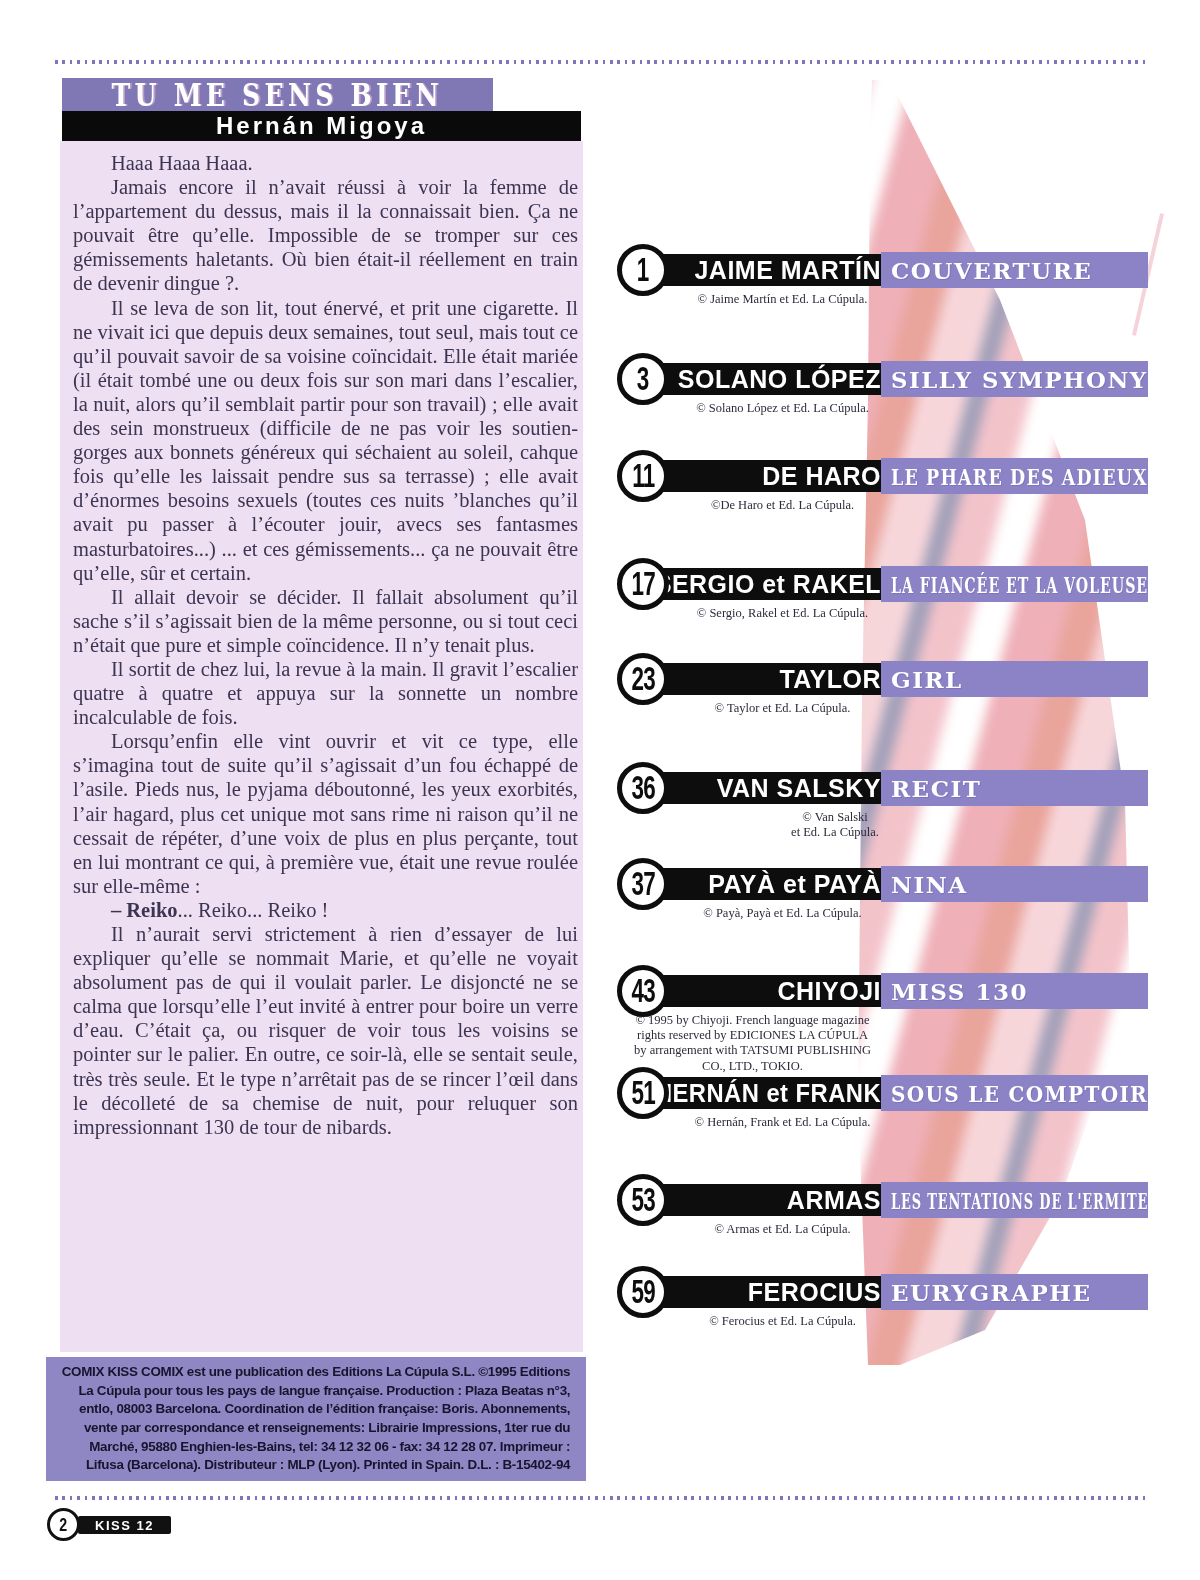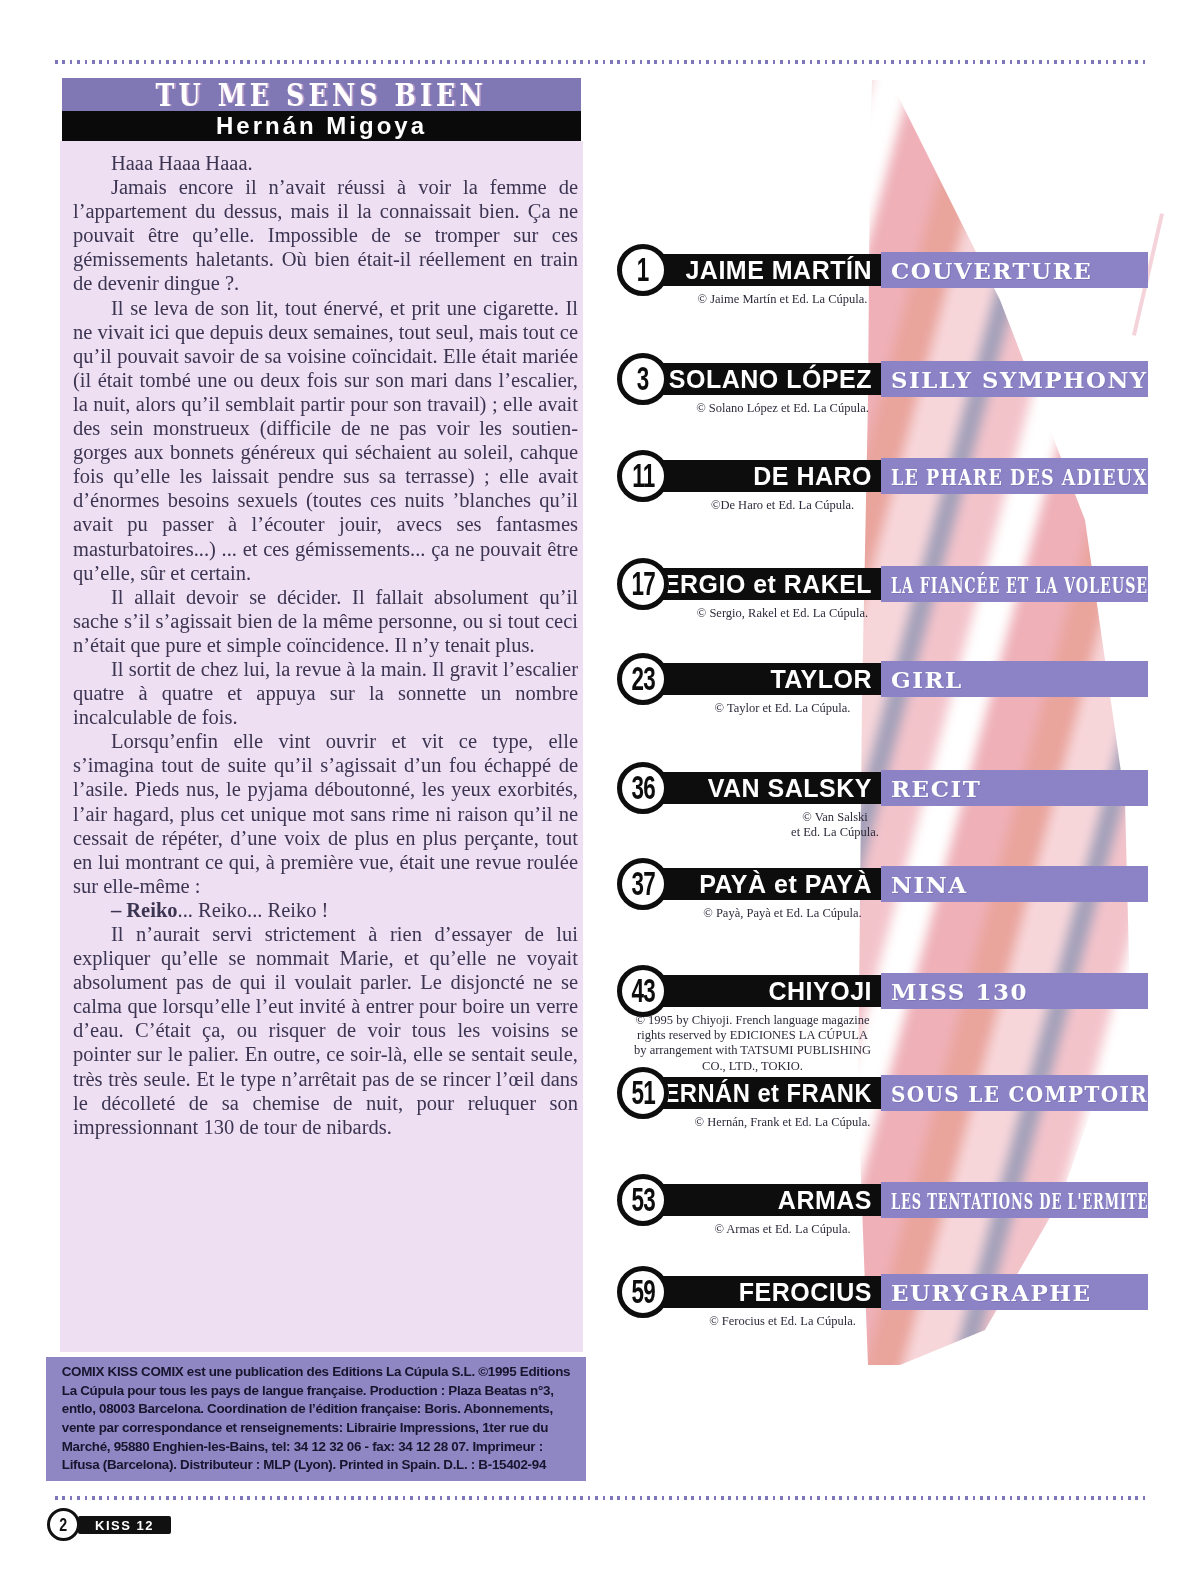--- a/index.html
+++ b/index.html
@@ -27,51 +27,51 @@
         #f3c3ca 20px 62px,
         #ffffff 62px 100px,
         #efb0b8 100px 152px,
         #e9a49c 152px 188px,
         #f7d6da 188px 236px),
       #f5c9cf; }
   .pink-streak { position:absolute; left:1146px; top:212px; width:4px; height:125px;
     transform:rotate(13deg); background:#f3c8d1; opacity:.8; z-index:0; }
 
   
-  .header-title { position:absolute; left:62px; top:78px; width:519px; height:33px;
+  .header-title { position:absolute; left:62px; top:78px; width:431px; height:33px;
     background:#7f78b4; display:flex; align-items:center; justify-content:center; z-index:2; }
   .header-title span { font-family:"DejaVu Serif", serif; font-weight:bold; color:#ffffff;
     font-size:30px; letter-spacing:5px; white-space:nowrap; transform:scale(0.84,1.06);
     text-shadow:2px 0 0 rgba(236,186,216,0.55); }
   .header-author { position:absolute; left:62px; top:111px; width:519px; height:30px;
     background:#0a0a0a; display:flex; align-items:center; justify-content:center; z-index:2; }
   .header-author span { font-family:"Liberation Sans", sans-serif; font-weight:bold;
     color:#ffffff; font-size:24px; letter-spacing:3px; white-space:nowrap; }
 
   .story-panel { position:absolute; left:60px; top:141px; width:523px; height:1211px;
     background:#eedff2; box-sizing:border-box; padding:10px 5px 0 13px; overflow:hidden;
     color:#3c3552; font-size:20.5px; line-height:24.1px; text-align:justify; z-index:1; }
   .story-panel p { margin:0; text-indent:1.85em; }
 
   .imprint { position:absolute; left:46px; top:1357px; width:540px; height:124px;
     background:#8f87c3; z-index:1; display:flex; align-items:center; justify-content:center;
     box-sizing:border-box; padding:4px 8px; }
   .imprint div { font-family:"Liberation Sans", sans-serif; font-weight:bold;
     color:#18142e; font-size:13.4px; line-height:18.6px; letter-spacing:-0.3px;
-    text-align:left; white-space:pre-line; }
+    text-align:right; white-space:pre-line; }
 
   
   .toc-row { position:absolute; left:0; width:1200px; height:0; z-index:2; }
   .num-circle { position:absolute; left:617px; top:-10px; width:52px; height:52px;
     box-sizing:border-box; border:5px solid #0d0d0d; border-radius:50%; background:#ffffff;
     display:flex; align-items:center; justify-content:center; z-index:3; }
   .num { font-family:"Liberation Sans", sans-serif; font-weight:bold; font-size:33px;
     color:#0d0d0d; letter-spacing:-1px; transform:scaleX(0.68); }
   .author-band { position:absolute; left:646px; top:0; width:235px; height:32px;
-    background:#0d0d0d; box-sizing:border-box; padding-right:9px;
+    background:#0d0d0d; box-sizing:border-box; 
     display:flex; align-items:center; justify-content:flex-end; z-index:2; }
   .author { font-family:"Liberation Sans", sans-serif; font-weight:bold; color:#ffffff;
     font-size:25px; letter-spacing:0.5px; white-space:nowrap; }
   .title-band { position:absolute; left:881px; top:-2px; width:267px; height:36px;
     background:#8b83c5; box-sizing:border-box; padding-left:10px;
     display:flex; align-items:center; z-index:1; }
   .title { font-family:"DejaVu Serif", serif; font-weight:bold; color:#ffffff;
     font-size:23px; letter-spacing:1.5px; white-space:nowrap;
     text-shadow:1px 1px 0 rgba(116,107,178,0.6); }
   .copyright { position:absolute; left:640px; top:38px; width:285px; text-align:center;

